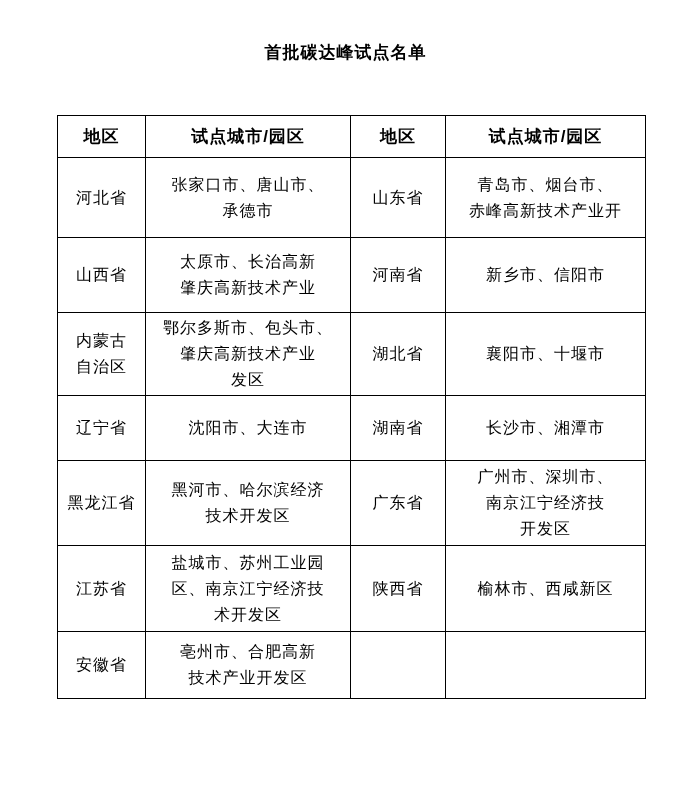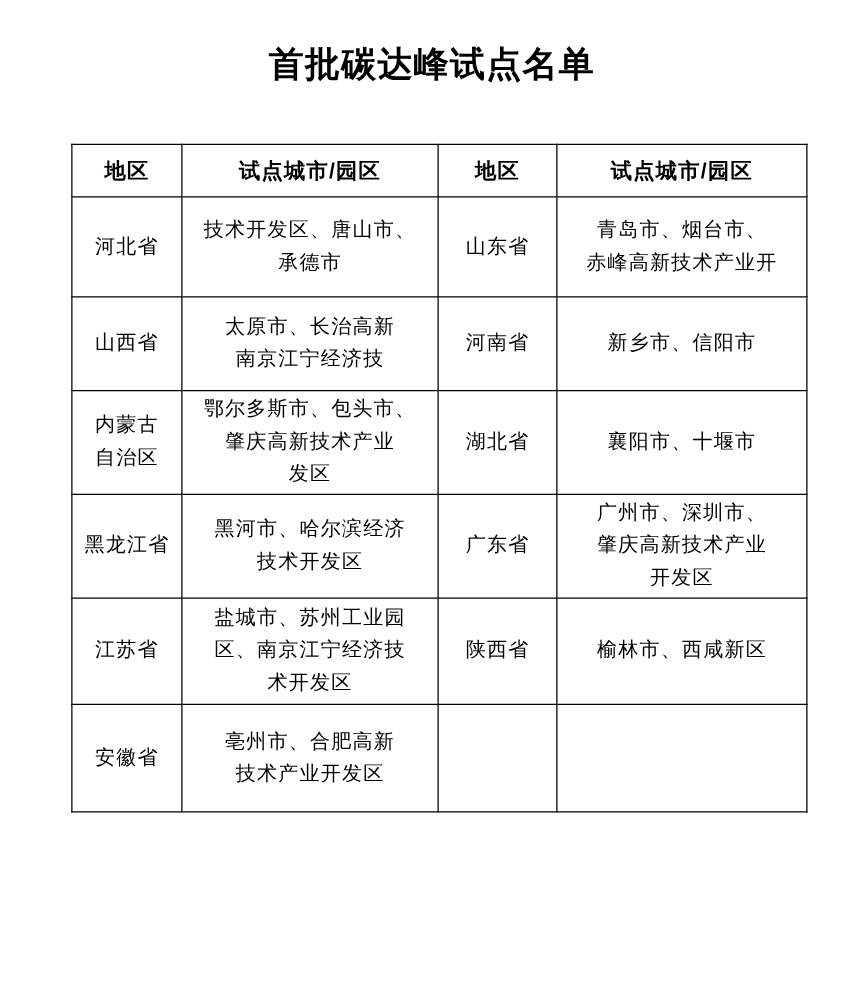--- a/index.html
+++ b/index.html
@@ -10,21 +10,21 @@
     overflow: hidden;
     position: relative;
     color: #000000;
     font-family: "Liberation Serif", serif;
   }
   .title {
     margin-top: 38px;
     text-align: center;
     font-family: "Liberation Serif", serif;
     font-weight: bold;
-    font-size: 28px;
+    font-size: 17px;
     line-height: 30px;
     letter-spacing: 1px;
     color: #000000;
   }
   table.pilot-table {
     border-collapse: collapse;
     table-layout: fixed;
     width: 588px;
     margin: 47px 16px 0 57px;
     background: #ffffff;
@@ -80,49 +80,55 @@
       <tr>
           <th>地区</th>
           <th>试点城市/园区</th>
           <th>地区</th>
           <th>试点城市/园区</th>
         </tr>
     </thead>
     <tbody>
         <tr>
           <td>河北省</td>
-          <td>技术开发区、唐山市、
+          <td>张家口市、唐山市、
 承德市</td>
           <td>山东省</td>
           <td>青岛市、烟台市、
 赤峰高新技术产业开</td>
         </tr>
         <tr>
           <td>山西省</td>
           <td>太原市、长治高新
-南京江宁经济技</td>
+肇庆高新技术产业</td>
           <td>河南省</td>
           <td>新乡市、信阳市</td>
         </tr>
         <tr>
           <td>内蒙古
 自治区</td>
           <td>鄂尔多斯市、包头市、
 肇庆高新技术产业
 发区</td>
           <td>湖北省</td>
           <td>襄阳市、十堰市</td>
         </tr>
         <tr>
+          <td>辽宁省</td>
+          <td>沈阳市、大连市</td>
+          <td>湖南省</td>
+          <td>长沙市、湘潭市</td>
+        </tr>
+        <tr>
           <td>黑龙江省</td>
           <td>黑河市、哈尔滨经济
 技术开发区</td>
           <td>广东省</td>
           <td>广州市、深圳市、
-肇庆高新技术产业
+南京江宁经济技
 开发区</td>
         </tr>
         <tr>
           <td>江苏省</td>
           <td>盐城市、苏州工业园
 区、南京江宁经济技
 术开发区</td>
           <td>陕西省</td>
           <td>榆林市、西咸新区</td>
         </tr>

